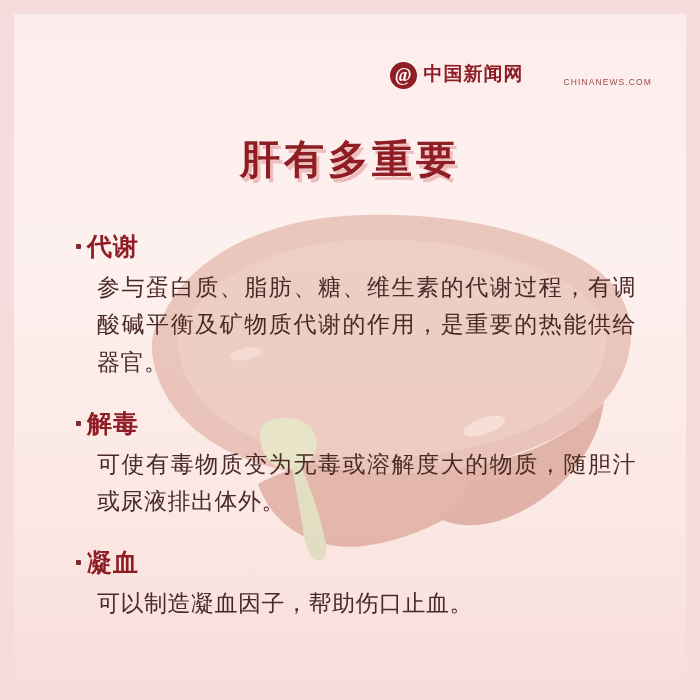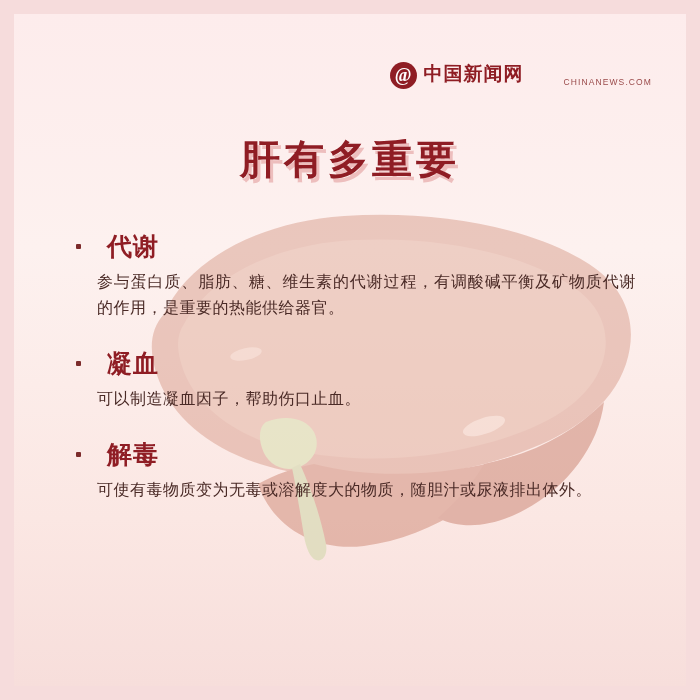--- a/index.html
+++ b/index.html
@@ -108,42 +108,42 @@
   }
   .section {
     margin-bottom: 26px;
   }
   .section:last-child {
     margin-bottom: 0;
   }
   .sec-head {
     display: flex;
     align-items: baseline;
-    gap: 26px;
+    gap: 6px;
     margin-bottom: 6px;
   }
   .bullet {
     display: inline-block;
     width: 5px;
     height: 5px;
     background: #7c2b2b;
     border-radius: 1px;
     transform: translateY(-6px);
     flex: 0 0 auto;
   }
   .sec-title {
     font-size: 25px;
     font-weight: bold;
     color: #8f1d24;
     letter-spacing: 1px;
     font-family: "Liberation Sans", sans-serif;
   }
   .sec-body {
     margin-left: 21px;
-    font-size: 16px;
+    font-size: 23px;
     line-height: 1.62;
     color: #4a2a26;
     letter-spacing: 0.5px;
     font-family: "Liberation Sans", sans-serif;
     text-align: justify;
   }
 </style>
 </head>
 <body>
 
@@ -187,28 +187,28 @@
         <div class="sec-head">
           <span class="bullet"></span>
           <span class="sec-title">代谢</span>
         </div>
         <div class="sec-body">参与蛋白质、脂肪、糖、维生素的代谢过程，有调酸碱平衡及矿物质代谢的作用，是重要的热能供给器官。</div>
       </div>
 
       <div class="section">
         <div class="sec-head">
           <span class="bullet"></span>
+          <span class="sec-title">解毒</span>
+        </div>
+        <div class="sec-body">可使有毒物质变为无毒或溶解度大的物质，随胆汁或尿液排出体外。</div>
+      </div>
+
+      <div class="section">
+        <div class="sec-head">
+          <span class="bullet"></span>
           <span class="sec-title">凝血</span>
         </div>
         <div class="sec-body">可以制造凝血因子，帮助伤口止血。</div>
       </div>
 
-      <div class="section">
-        <div class="sec-head">
-          <span class="bullet"></span>
-          <span class="sec-title">解毒</span>
-        </div>
-        <div class="sec-body">可使有毒物质变为无毒或溶解度大的物质，随胆汁或尿液排出体外。</div>
-      </div>
-
     </div>
   </div>
 </div>
 
 </body></html>

